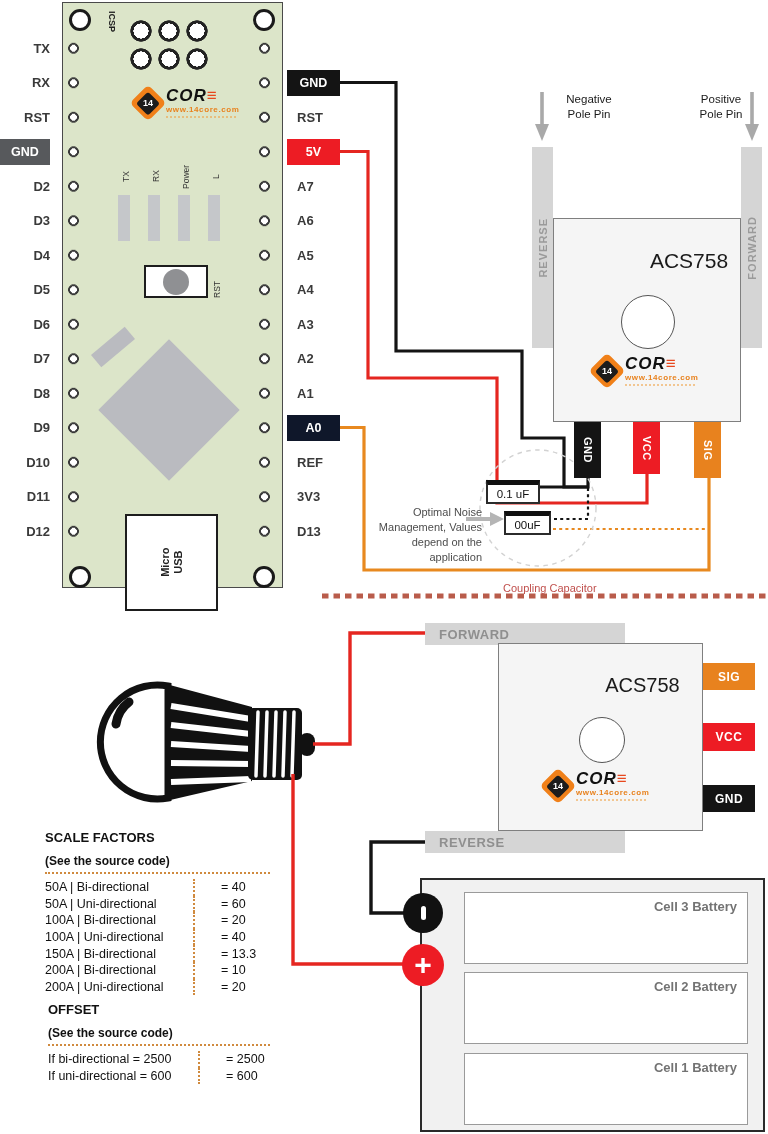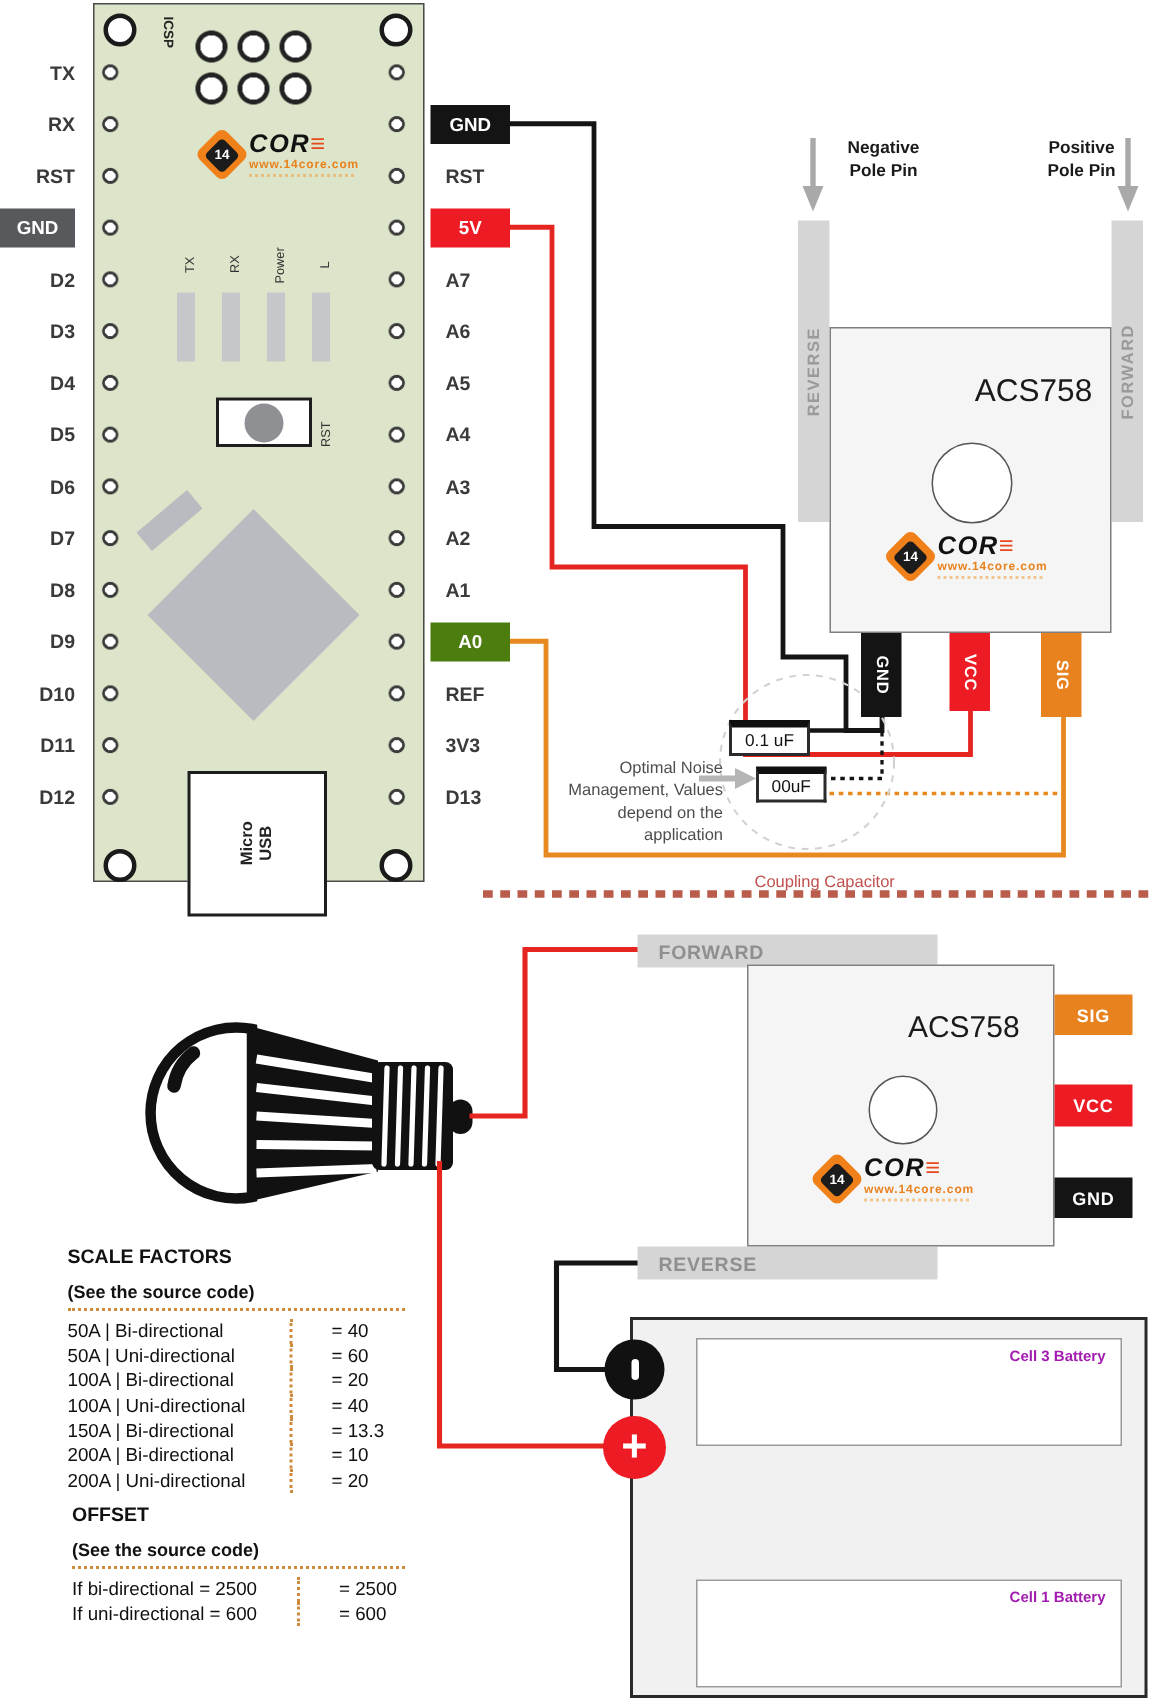--- a/index.html
+++ b/index.html
@@ -44,58 +44,58 @@
   .pin-col.pl-left{left:0;top:30.75px;width:50px;}
   .pin-col.pl-right{left:287px;top:65.25px;width:80px;}
   .prow{height:34.5px;display:flex;align-items:center;font-size:13px;font-weight:700;color:#3a3a3a;}
   .pl-left .prow{justify-content:flex-end;}
   .pl-right .prow{justify-content:flex-start;padding-left:10px;}
   .pl-right .prow.has-tag{padding-left:0;}
   .tag{display:flex;align-items:center;justify-content:center;color:#fff;height:26px;font-size:12.5px;}
   .t-gray{background:#57595c;width:50px;}
   .t-black{background:#141414;width:53px;}
   .t-red{background:#ed1c24;width:53px;}
-  .t-orange{background:#4d7c0f;width:53px;}
+  .t-orange{background:#0f172a;width:53px;}
 
   
   svg.wires{position:absolute;left:0;top:0;z-index:3;}
 
   
   .vtab{position:absolute;background:#d5d5d5;display:flex;align-items:center;justify-content:center;
         z-index:4;font-size:11px;font-weight:700;color:#9a9a9a;letter-spacing:1px;}
   .vtab span{writing-mode:vertical-rl;transform:rotate(180deg);}
   .sensor-body{position:absolute;background:#f5f5f5;border:1.5px solid #7f7f7f;z-index:4;padding-left:42px;}
   .sensor-name{position:absolute;width:100%;text-align:center;font-size:21px;color:#1a1a1a;}
   .sensor-hole{position:absolute;border-radius:50%;background:#fff;border:1.5px solid #555;}
   .pin-v{position:absolute;z-index:5;display:flex;align-items:center;justify-content:center;
          color:#fff;font-size:11px;font-weight:700;letter-spacing:0.5px;}
   .pin-v span{writing-mode:vertical-rl;}
   .pin-h{position:absolute;z-index:5;display:flex;align-items:center;justify-content:center;
          color:#fff;font-size:12px;font-weight:700;letter-spacing:0.5px;}
   .p-black{background:#141414;} .p-red{background:#ed1c24;} .p-orange{background:#e8821e;}
-  .pole-text{position:absolute;width:90px;text-align:center;font-size:11.5px;font-weight:700;
+  .pole-text{position:absolute;width:90px;text-align:center;font-size:11.5px;font-weight:400;
              color:#1a1a1a;line-height:1.3;z-index:4;}
   .htab{position:absolute;background:#d5d5d5;z-index:4;display:flex;align-items:center;
         font-size:13px;font-weight:700;color:#8f8f8f;letter-spacing:0.5px;padding-left:14px;}
 
   
   .cap-box{position:absolute;background:#fff;border:2px solid #2b2b2b;border-top:5px solid #101010;
            z-index:5;display:flex;align-items:center;justify-content:center;
            font-size:11.5px;color:#111;}
   .noise-note{position:absolute;left:360px;top:505px;width:122px;text-align:right;
               font-size:11px;color:#4d4d4d;line-height:1.35;z-index:5;}
   .cap-caption{position:absolute;left:503px;top:538px;width:140px;font-size:11px;
                color:#c0504d;z-index:5;margin-top:44px;}
 
   
   .battery{position:absolute;left:420px;top:878px;width:345px;height:254px;background:#f1f1f1;
            border:2px solid #2a2a2a;z-index:4;}
   .cell{position:absolute;left:42px;width:284px;height:72px;background:#fff;border:1.5px solid #9a9a9a;
         display:flex;justify-content:flex-end;padding:6px 10px 0 0;
-        font-size:10px;font-weight:700;color:#a21caf;}
+        font-size:13px;font-weight:700;color:#737373;}
   .terminal{position:absolute;border-radius:50%;z-index:6;display:flex;align-items:center;justify-content:center;}
   .term-neg{left:403px;top:893px;width:40px;height:40px;background:#111;}
   .term-neg b{display:block;width:5px;height:14px;background:#fff;border-radius:3px;font-size:0;}
   .term-pos{left:402px;top:944px;width:42px;height:42px;background:#ed1c24;
             color:#fff;font-size:30px;font-weight:700;line-height:38px;}
 
   
   .fact-block{position:absolute;z-index:4;color:#111;}
   .fact-head{display:flex;gap:9px;align-items:baseline;font-weight:700;flex-direction:column;}
   .fact-title{font-size:13px;} .fact-sub{font-size:12px;}
@@ -394,20 +394,23 @@
       <span>VCC</span>
     </div>
   <div class="pin-h p-black" style="left:703px;top:785px;width:52px;height:27px;">
       <span>GND</span>
     </div>
 
   <div class="battery">
     <div class="cell" style="top:12px;">
         <span>Cell 3 Battery</span>
       </div>
+    <div class="cell" style="top:92px;">
+        <span>Cell 2 Battery</span>
+      </div>
     <div class="cell" style="top:173px;">
         <span>Cell 1 Battery</span>
       </div>
   </div>
   <div class="terminal term-neg">
       <b></b>
     </div>
   <div class="terminal term-pos">
       <span>+</span>
     </div>

